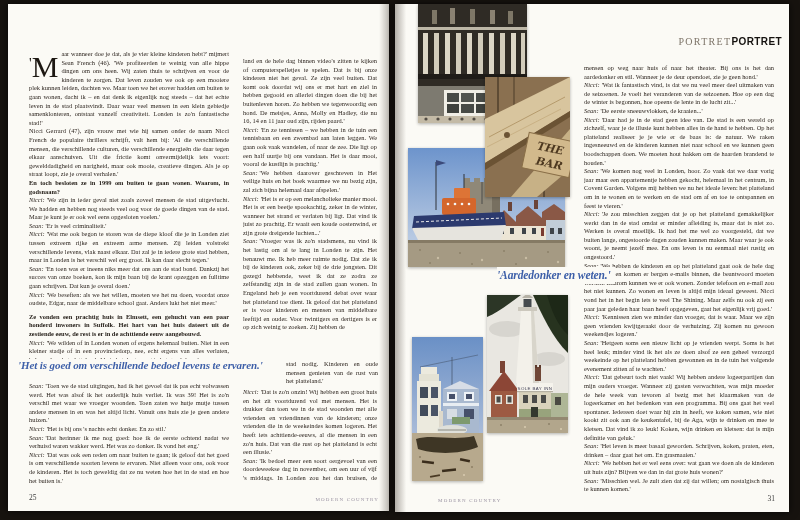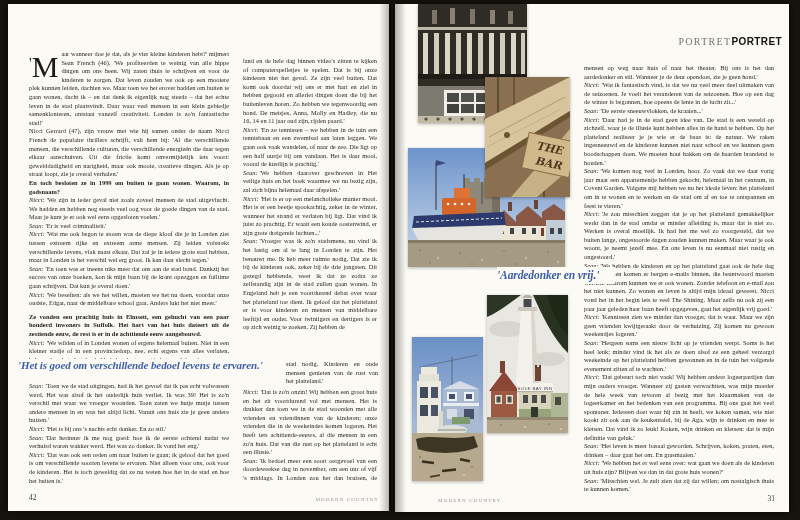--- a/index.html
+++ b/index.html
@@ -97,21 +97,21 @@
         <p class="par"><i class="sp">Sean:</i><span>'Dat herinner ik me nog goed: hoe ik de eerste ochtend nadat we verhuisd waren wakker werd. Het was zo donker. Ik vond het eng.'</span></p>
         <p class="par"><i class="sp">Nicci:</i><span>'Dat was ook een reden om naar buiten te gaan; ik geloof dat het goed is om verschillende soorten levens te ervaren. Niet alleen voor ons, ook voor de kinderen. Het is toch geweldig dat ze nu weten hoe het in de stad en hoe het buiten is.'</span></p>
       </div>
 
     <div class="col pl-col2-bot">
 
     <p class="par"><i class="sp">Nicci:</i><span>'Dat is zo'n onzin! Wij hebben een groot huis en het zit voortdurend vol met mensen. Het is drukker dan toen we in de stad woonden met alle vrienden en vriendinnen van de kinderen; onze vrienden die in de weekeindes komen logeren. Het heeft iets achttiende-eeuws, al die mensen in een zo'n huis. Dat van die rust op het platteland is echt een illusie.'</span></p>
         <p class="par"><i class="sp">Sean:</i><span>'Ik bedoel meer een soort oergevoel van een doordeweekse dag in november, om een uur of vijf 's middags. In Londen zou het dan bruisen, de lichten aan, de winkels open,</span></p>
       </div>
 
-    <div class="pagenum pn-left">42</div>
+    <div class="pagenum pn-left">25</div>
     <div class="mini-footer mf-left">MODERN COUNTRY</div>
   </div>
 
   <div class="page page-right">
 
     <div class="brand">
       <span class="brand-light">PORTRET</span><span class="brand-bold">PORTRET</span>
     </div>
 
     <div class="ph ph-timber">
@@ -331,19 +331,19 @@
         <p class="par"><i class="sp">Sean:</i><span>'We hebben de kinderen en op het platteland gaat ook de hele dag de telefoon en komen er bergen e-mails binnen, die beantwoord moeten worden. Daarom kunnen we er ook wonen. Zonder telefoon en e-mail zou het niet kunnen. Zo wonen en leven is altijd mijn ideaal geweest. Nicci vond het in het begin iets te veel The Shining. Maar zelfs nu ook zij een paar jaar geleden haar baan heeft opgegeven, gaat het eigenlijk vrij goed.'</span></p>
         <p class="par"><i class="sp">Nicci:</i><span>'Kennissen zien we minder dan vroeger, dat is waar. Maar we zijn geen vrienden kwijtgeraakt door de verhuizing. Zij komen nu gewoon weekendjes logeren.'</span></p>
         <p class="par"><i class="sp">Sean:</i><span>'Hetgeen soms een nieuw licht op je vrienden werpt. Soms is het heel leuk; minder vind ik het als ze doen alsof ze een geheel verzorgd weekeinde op het platteland hebben gewonnen en in de tuin het volgende evenement zitten af te wachten.'</span></p>
         <p class="par"><i class="sp">Nicci:</i><span>'Dat gebeurt toch niet vaak! Wij hebben andere logeerpartijen dan mijn ouders vroeger. Wanneer zij gasten verwachtten, was mijn moeder de hele week van tevoren al bezig met het klaarmaken van de logeerkamer en het bedenken van een programma. Bij ons gaat het veel spontaner. Iedereen doet waar hij zin in heeft, we koken samen, wie niet kookt zit ook aan de keukentafel, bij de Aga, wijn te drinken en mee te kletsen. Dat vind ik zo leuk! Koken, wijn drinken en kletsen: dat is mijn definitie van geluk.'</span></p>
         <p class="par"><i class="sp">Sean:</i><span>'Het leven is meer basaal geworden. Schrijven, koken, praten, eten, drinken – daar gaat het om. En grasmaaien.'</span></p>
         <p class="par"><i class="sp">Nicci:</i><span>'We hebben het er wel eens over: wat gaan we doen als de kinderen uit huis zijn? Blijven we dan in dat grote huis wonen?'</span></p>
         <p class="par"><i class="sp">Sean:</i><span>'Misschien wel. Je zult zien dat zij dat willen; om nostalgisch thuis te kunnen komen.'</span></p>
         <p class="par"><i class="sp">Nicci:</i><span>'We hebben zo'n vaag plan om dan samen steeds een half jaar of zo in een ander land te gaan wonen. Een half jaar in Venetië, misschien wel een half jaar op een woonboot in Amsterdam... Je moet het oud worden leuk maken. Het moet dan niet alleen gaan om wat je allemaal kwijtraakt, maar ook om wat je erbij krijgt.'</span></p>
       </div>
 
-    <div class="pr-quote">'Aardedonker en vrij.'</div>
+    <div class="pr-quote">'Aardedonker en weten.'</div>
 
     <div class="mini-footer mf-right">MODERN COUNTRY</div>
     <div class="pagenum pn-right">31</div>
   </div>
 
 </div>
 
 </body></html>

